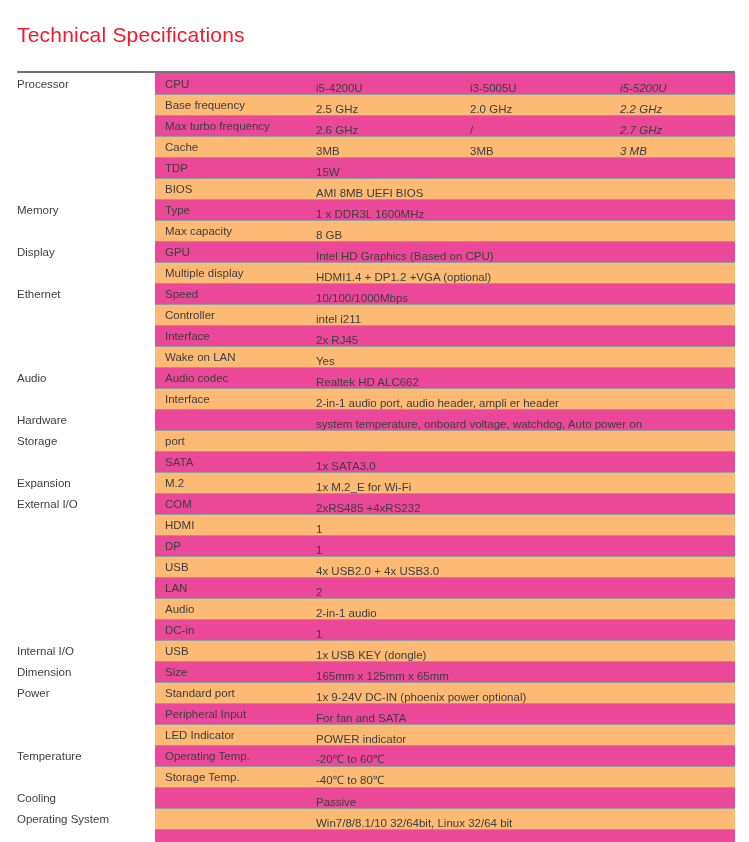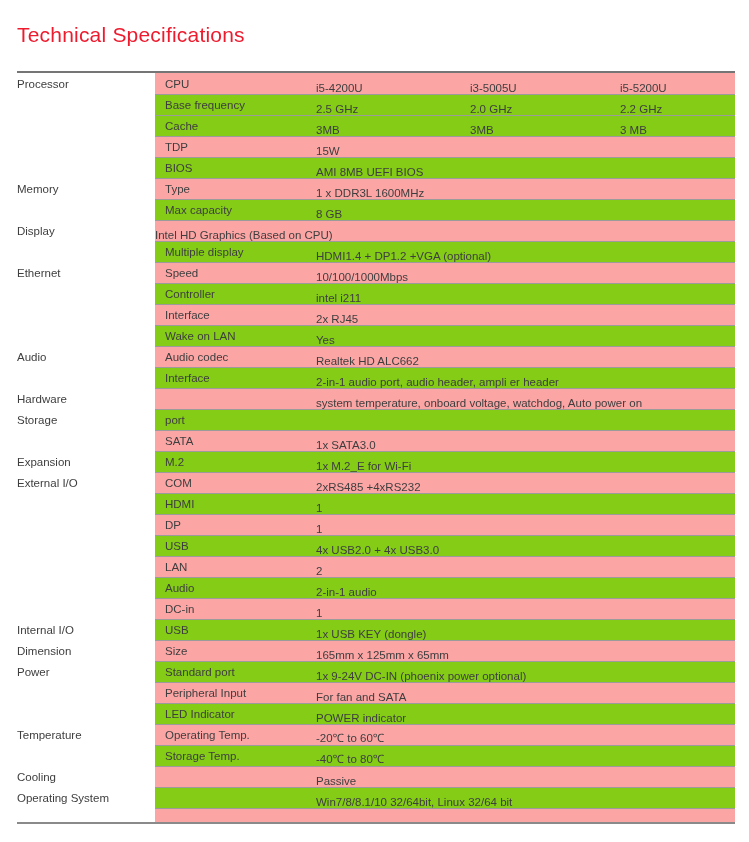--- a/index.html
+++ b/index.html
@@ -33,44 +33,44 @@
 
   .cat {
     width: 138px;
     display: flex; align-items: center;
     font-size: 11.5px;
     color: #3e3e3e;
     background: #ffffff;
     white-space: nowrap;
   }
 
-  .band { flex: 1; display: flex; background: #84cc16; }
+  .band { flex: 1; display: flex; background: #fdba74; }
   .row + .row .band { border-top: 1px solid #9b9b9b; }
-  .row.shade .band { background: #fca5a5; }
+  .row.shade .band { background: #ec4899; }
 
   .attr {
     width: 161px;
     padding-left: 10px;
     display: flex; align-items: center;
     font-size: 11.5px;
     color: #3e3e3e;
     white-space: nowrap;
   }
 
   .vals { flex: 1; display: flex; align-items: flex-end; }
   .val {
     display: flex; align-items: center;
     font-size: 11.5px;
     color: #3e3e3e;
     white-space: nowrap;
     overflow: hidden;
   }
   .val.c0 { width: 154px; }
   .val.c1 { width: 150px; }
-  .val.c2 { flex: 1; }
+  .val.c2 { flex: 1; font-style: italic; }
   .val.single { flex: 1; }
 </style>
 </head>
 <body>
 
 <div class="page">
   <div class="title">Technical Specifications</div>
   <div class="spec-table" id="spec-table">
       <div class="row shade">
         <div class="cat">Processor</div>
@@ -87,20 +87,31 @@
         <div class="cat"></div>
         <div class="band">
           <div class="attr">Base frequency</div>
           <div class="vals">
             <div class="val c0">2.5 GHz</div>
             <div class="val c1">2.0 GHz</div>
             <div class="val c2">2.2 GHz</div>
           </div>
         </div>
       </div>
+      <div class="row shade">
+        <div class="cat"></div>
+        <div class="band">
+          <div class="attr">Max turbo frequency</div>
+          <div class="vals">
+            <div class="val c0">2.6 GHz</div>
+            <div class="val c1">/</div>
+            <div class="val c2">2.7 GHz</div>
+          </div>
+        </div>
+      </div>
       <div class="row">
         <div class="cat"></div>
         <div class="band">
           <div class="attr">Cache</div>
           <div class="vals">
             <div class="val c0">3MB</div>
             <div class="val c1">3MB</div>
             <div class="val c2">3 MB</div>
           </div>
         </div>
@@ -137,20 +148,21 @@
         <div class="band">
           <div class="attr">Max capacity</div>
           <div class="vals">
             <div class="val single">8 GB</div>
           </div>
         </div>
       </div>
       <div class="row shade">
         <div class="cat">Display</div>
         <div class="band">
+          <div class="attr">GPU</div>
           <div class="vals">
             <div class="val single">Intel HD Graphics (Based on CPU)</div>
           </div>
         </div>
       </div>
       <div class="row">
         <div class="cat"></div>
         <div class="band">
           <div class="attr">Multiple display</div>
           <div class="vals">

